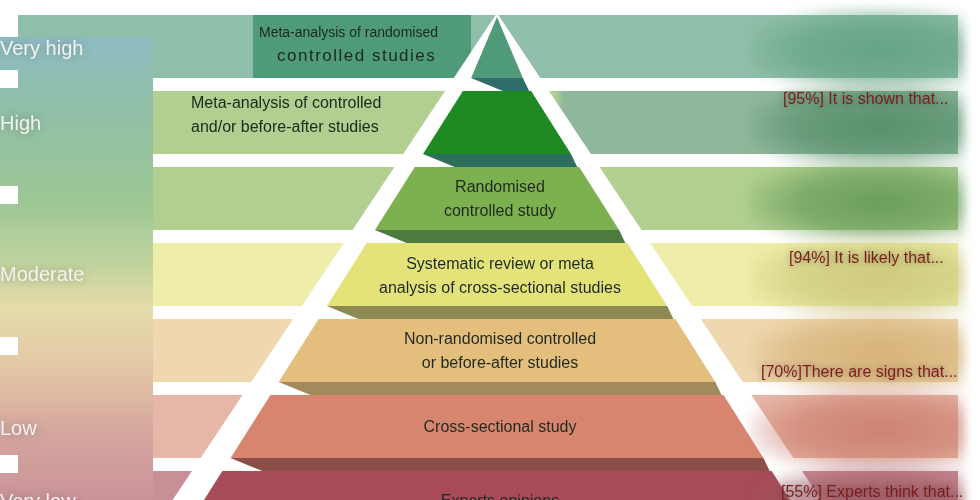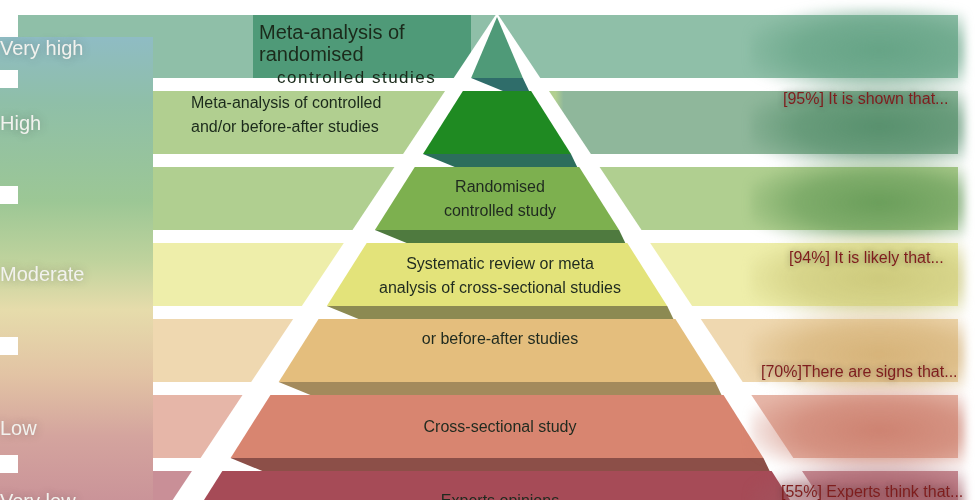--- a/index.html
+++ b/index.html
@@ -42,21 +42,21 @@
   <div class="notch" style="top:337px"></div>
   <div class="notch" style="top:455px"></div>
 
   <div class="level-label" style="top:37px">Very high</div>
   <div class="level-label" style="top:112px">High</div>
   <div class="level-label" style="top:263px">Moderate</div>
   <div class="level-label" style="top:417px">Low</div>
   <div class="level-label" style="top:490px">Very low</div>
 
   <div class="callout-box" id="callout0" style="left:253px; top:15px; width:218px; height:63px; background:#4f9a78; padding-top:6px; box-sizing:border-box;">
-    <div style="font-size:20px; line-height:22px;">Meta-analysis of randomised</div>
+    <div style="font-size:14px; line-height:22px;">Meta-analysis of randomised</div>
     <div style="font-size:17px; letter-spacing:1.5px; line-height:26px;margin-left:18px;">controlled studies</div>
   </div>
 
   <svg id="pyr" width="980" height="500">
       <polygon points="497,13 159.33499999999998,520 834.665,520" fill="#ffffff"></polygon>
       <polygon points="471.121,78 522.879,78 529.108,91 502.892,91" fill="#2f6d6a"></polygon>
       <polygon points="497,17 522.879,78 471.121,78" fill="#4f9a78"></polygon>
       <polygon points="423.01300000000003,154 570.987,154 577.216,167 454.784,167" fill="#2c6e5c"></polygon>
       <polygon points="462.892,91 531.108,91 570.987,154 423.01300000000003,154" fill="#1f8a22"></polygon>
       <polygon points="374.905,230 619.095,230 625.3240000000001,243 406.676,243" fill="#4f7a3f"></polygon>
@@ -77,20 +77,21 @@
 
   <div class="tier-text" style="left:350px; width:300px; top:175px;">
     <div>Randomised</div>
     <div>controlled study</div>
   </div>
   <div class="tier-text" style="left:300px; width:400px; top:252px;">
     <div>Systematic review or meta</div>
     <div>analysis of cross-sectional studies</div>
   </div>
   <div class="tier-text" style="left:300px; width:400px; top:327px;">
+    <div>Non-randomised controlled</div>
     <div>or before-after studies</div>
   </div>
   <div class="tier-text" style="left:300px; width:400px; top:415px;">
     <div>Cross-sectional study</div>
   </div>
   <div class="tier-text" style="left:300px; width:400px; top:489px;">
     <div>Experts opinions</div>
   </div>
 
   <div id="fades">

